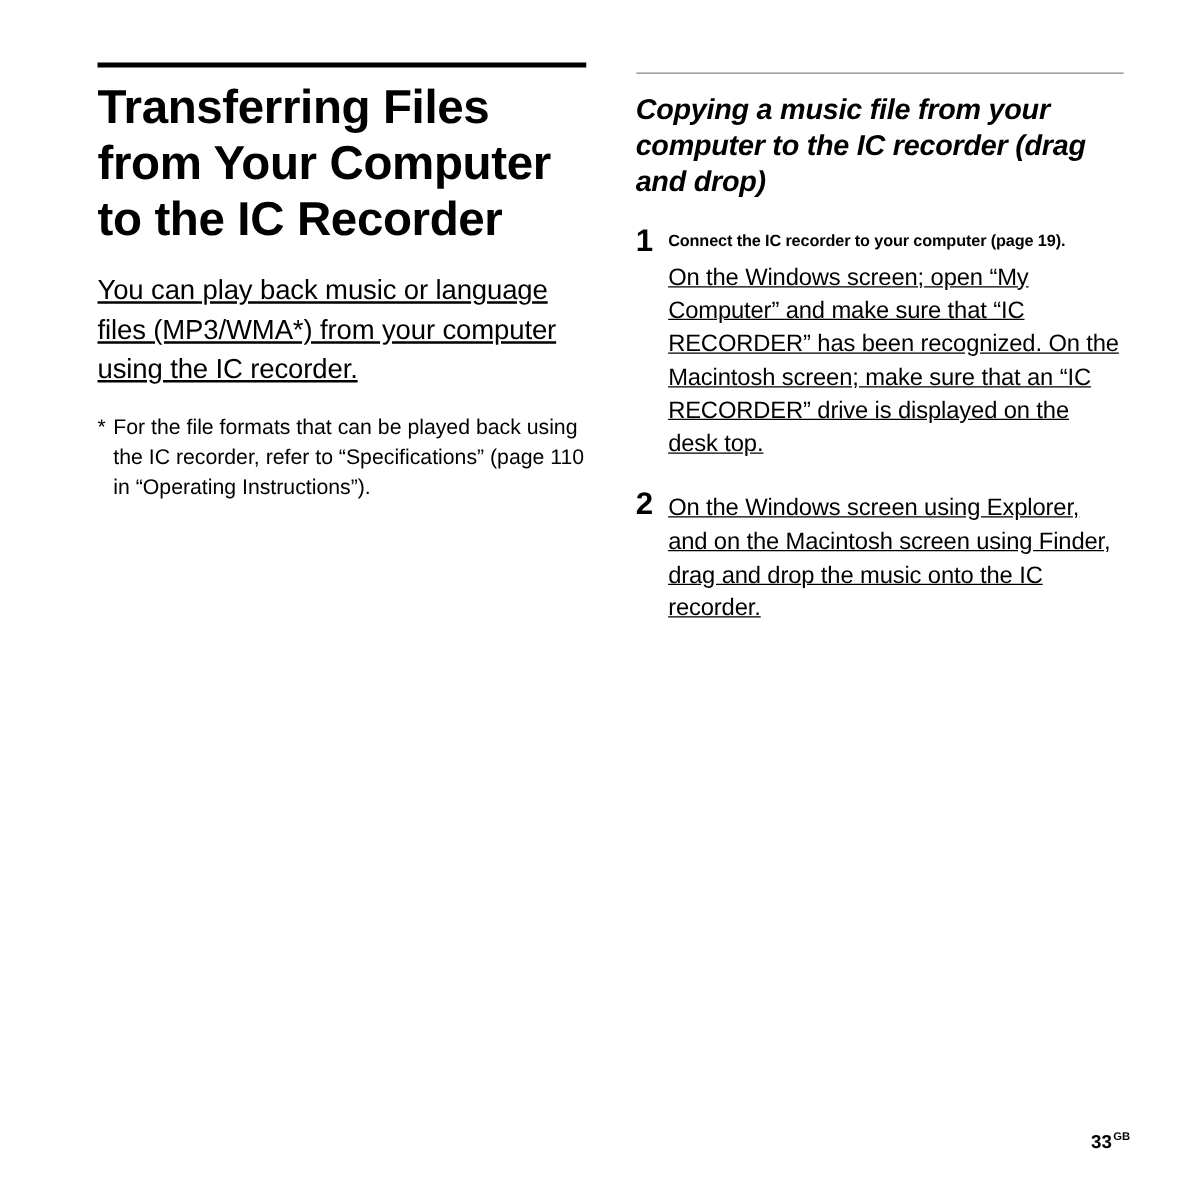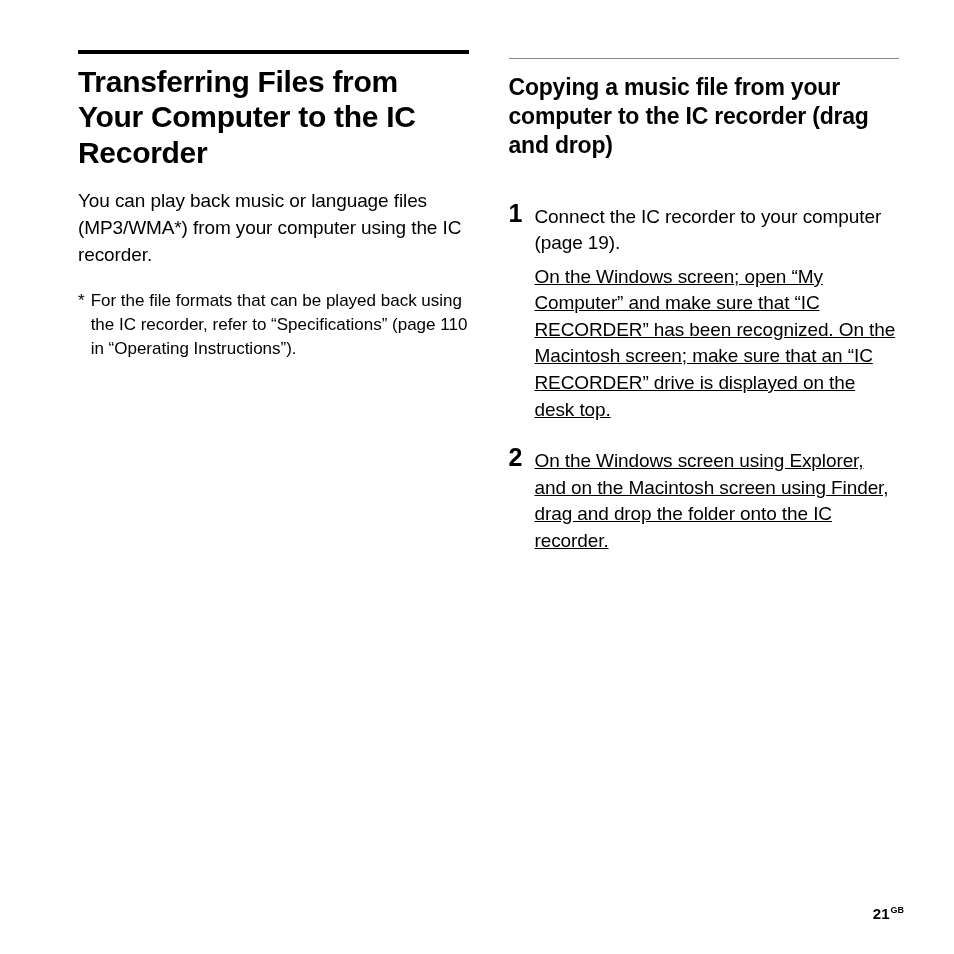--- a/index.html
+++ b/index.html
@@ -27,39 +27,41 @@
     .thick-rule {
       border-top: 4px solid #000;
       margin-bottom: 10px;
     }
     .thin-rule {
       border-top: 1px solid #888;
       margin-top: 8px;
       margin-bottom: 14px;
     }
     h1 {
-      font-size: 30px;
+      font-size: 38px;
       font-weight: 700;
       line-height: 1.18;
       letter-spacing: -0.3px;
       margin-bottom: 18px;
     }
     h2 {
       font-size: 23px;
       font-weight: 700;
       line-height: 1.25;
       letter-spacing: -0.2px;
-      margin-bottom: 20px;
+      margin-bottom: 0;
+      font-style: italic;
     }
     .body-text {
-      font-size: 19px;
+      font-size: 22px;
       font-weight: 400;
       line-height: 1.42;
       margin-bottom: 20px;
       letter-spacing: -0.1px;
+      text-decoration: underline;
     }
     .footnote {
       font-size: 17px;
       line-height: 1.4;
       display: flex;
       gap: 6px;
     }
     .footnote-star {
       flex: 0 0 auto;
     }
@@ -76,22 +78,22 @@
       font-weight: 700;
       line-height: 1;
       flex: 0 0 auto;
       min-width: 18px;
     }
     .step-content {
       flex: 1;
       padding-top: 3px;
     }
     .step-title {
-      font-size: 19px;
-      font-weight: 400;
+      font-size: 13px;
+      font-weight: 700;
       line-height: 1.35;
       margin-bottom: 8px;
       letter-spacing: -0.1px;
     }
     .step-body {
       font-size: 19px;
       font-weight: 400;
       line-height: 1.4;
       margin-bottom: 12px;
       letter-spacing: -0.1px;
@@ -135,23 +137,23 @@
       <div class="step-num">1</div>
       <div class="step-content">
         <div class="step-title">Connect the IC recorder to your computer (page 19).</div>
         <div class="step-body">On the Windows screen; open “My Computer” and make sure that “IC RECORDER” has been recognized. On the Macintosh screen; make sure that an “IC RECORDER” drive is displayed on the desk top.</div>
       </div>
     </div>
 
     <div class="step">
       <div class="step-num">2</div>
       <div class="step-content">
-        <div class="step-body">On the Windows screen using Explorer, and on the Macintosh screen using Finder, drag and drop the folder onto the IC recorder.</div>
+        <div class="step-body">On the Windows screen using Explorer, and on the Macintosh screen using Finder, drag and drop the music onto the IC recorder.</div>
       </div>
     </div>
 
   </div>
 
 </div>
 
 <div class="page-num">
-  <span>21</span><sup>GB</sup>
+  <span>33</span><sup>GB</sup>
 </div>
 
 </body></html>

